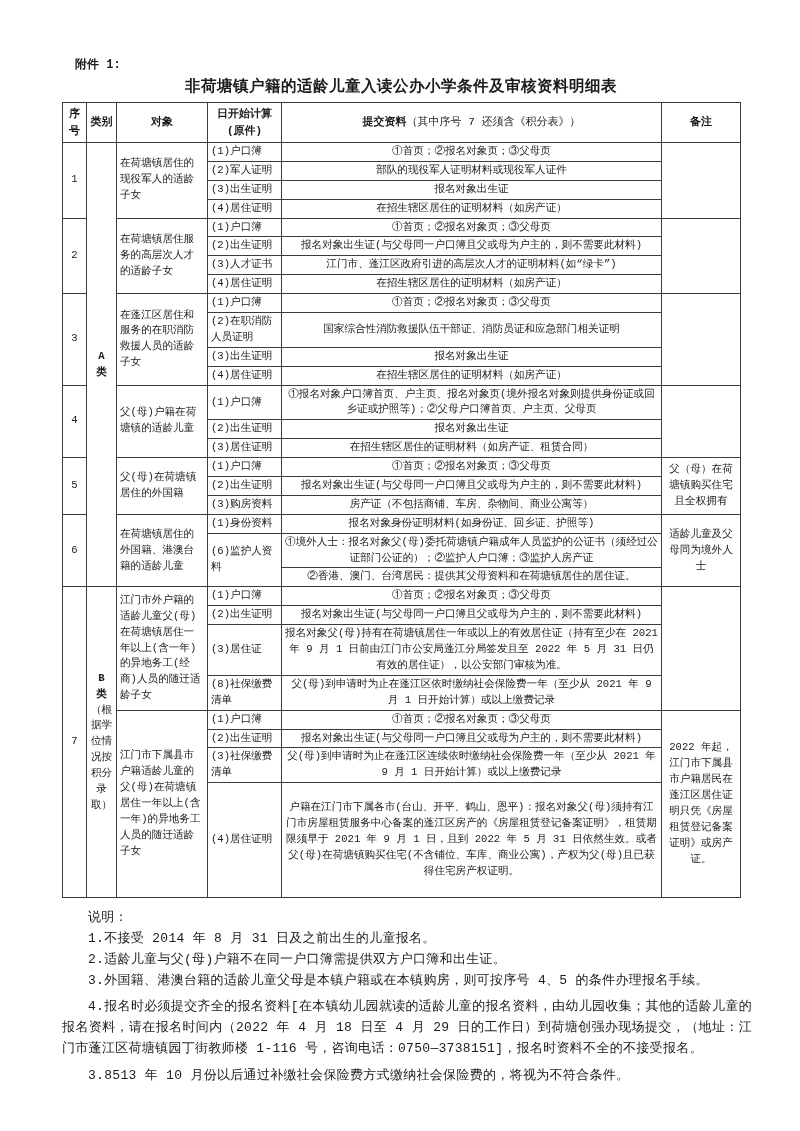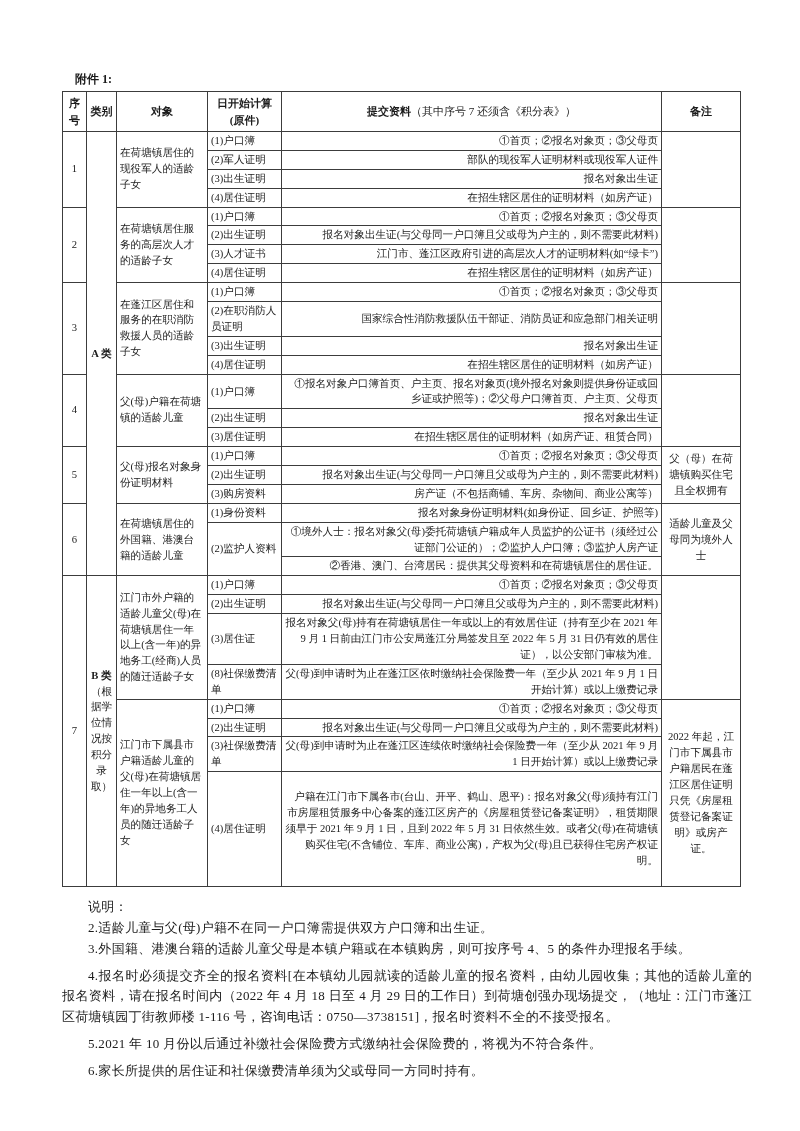--- a/index.html
+++ b/index.html
@@ -1,52 +1,53 @@
 <!DOCTYPE html>
 <html><head>
 <meta charset="utf-8">
 <style>
   html,body{margin:0;padding:0;background:#fff;}
   body{
     width:800px;height:1131px;overflow:hidden;
     font-family:"Liberation Serif","DejaVu Serif",serif;
     color:#1b1b1b;
   }
-  .page{box-sizing:border-box;width:800px;height:1131px;padding:71px 60px 0 62px;position:relative;}
+  .page{box-sizing:border-box;width:800px;height:1131px;padding:56px 60px 0 62px;position:relative;font-family:Liberation Mono, monospace;}
   .attachment{font-size:12px;font-weight:700;margin:0 0 3px 13px;}
   .title{font-size:15.5px;font-weight:700;text-align:center;margin:2px 0 5px 0;letter-spacing:0.5px;}
   table.main{border-collapse:collapse;table-layout:fixed;width:678px;}
   table.main th, table.main td{
     border:1px solid #3c3c3c;
     font-size:10.6px;line-height:1.5;
     padding:1px 3px;vertical-align:middle;
     word-break:break-all;
   }
   table.main th{font-weight:700;text-align:center;padding:3px 2px;font-size:11px;}
   th .normal{font-weight:400;}
   .pre{white-space:pre-line;}
   .c{text-align:center;}
   .cat{font-weight:700;text-align:center;padding:0 1px;}
   .cat .normal{font-weight:400;}
   .tgt{text-align:left;margin-top:24px;}
   .doc{text-align:left;padding:1px 2px;margin-top:12px;}
-  .mat{text-align:right;}
+  .mat{text-align:center;}
   .rem{text-align:center;padding:1px 2px;}
   .vtop{vertical-align:top;}
   .tall{height:112px;}
   .notes{margin:10px 4px 0 0;width:690px;}
   .notes p{margin:0;font-size:13px;line-height:1.6;text-align:justify;letter-spacing:0.3px;}
   .notes p.indent{text-indent:2em;}
   .notes p.gap{margin-top:6px;}
 </style>
 </head>
 <body>
 
 <div class="page">
   <div class="attachment">附件 1:</div>
+  <div class="title">非荷塘镇户籍的适龄儿童入读公办小学条件及审核资料明细表</div>
 
   <table class="main">
     <colgroup>
       <col style="width:24px">
         <col style="width:30px">
         <col style="width:91px">
       <col style="width:74px">
         <col style="width:380px">
         <col style="width:79px">
     </colgroup>
@@ -135,21 +136,21 @@
         <td class="doc">(2)出生证明</td>
         <td class="mat">报名对象出生证</td>
       </tr>
       <tr>
         <td class="doc">(3)居住证明</td>
         <td class="mat">在招生辖区居住的证明材料（如房产证、租赁合同）</td>
       </tr>
 
       <tr>
         <td class="c" rowspan="3">5</td>
-        <td class="tgt" rowspan="3">父(母)报名对象身份证明材料</td>
+        <td class="tgt" rowspan="3">父(母)在荷塘镇居住的外国籍</td>
         <td class="doc">(1)户口簿</td>
         <td class="mat">①首页；②报名对象页；③父母页</td>
         <td class="rem" rowspan="3">父（母）在荷塘镇购买住宅且全权拥有</td>
       </tr>
       <tr>
         <td class="doc">(2)出生证明</td>
         <td class="mat">报名对象出生证(与父母同一户口簿且父或母为户主的，则不需要此材料)</td>
       </tr>
       <tr>
         <td class="doc">(3)购房资料</td>
@@ -157,21 +158,21 @@
       </tr>
 
       <tr>
         <td class="c" rowspan="3">6</td>
         <td class="tgt" rowspan="3">在荷塘镇居住的外国籍、港澳台籍的适龄儿童</td>
         <td class="doc">(1)身份资料</td>
         <td class="mat">报名对象身份证明材料(如身份证、回乡证、护照等)</td>
         <td class="rem" rowspan="3">适龄儿童及父母同为境外人士</td>
       </tr>
       <tr>
-        <td class="doc" rowspan="2">(2)监护人资料</td>
+        <td class="doc" rowspan="2">(6)监护人资料</td>
         <td class="mat">①境外人士：报名对象父(母)委托荷塘镇户籍成年人员监护的公证书（须经过公证部门公证的）；②监护人户口簿；③监护人房产证</td>
       </tr>
       <tr>
         <td class="mat">②香港、澳门、台湾居民：提供其父母资料和在荷塘镇居住的居住证。</td>
       </tr>
 
       <tr>
         <td class="c" rowspan="8">7</td>
         <td class="cat" rowspan="8"><span>B 类</span><span class="normal">（根据学位情况按积分录取）</span></td>
         <td class="tgt" rowspan="4">江门市外户籍的适龄儿童父(母)在荷塘镇居住一年以上(含一年)的异地务工(经商)人员的随迁适龄子女</td>
@@ -208,19 +209,19 @@
       </tr>
       <tr>
         <td class="doc">(4)居住证明</td>
         <td class="mat tall">户籍在江门市下属各市(台山、开平、鹤山、恩平)：报名对象父(母)须持有江门市房屋租赁服务中心备案的蓬江区房产的《房屋租赁登记备案证明》，租赁期限须早于 2021 年 9 月 1 日，且到 2022 年 5 月 31 日依然生效。或者父(母)在荷塘镇购买住宅(不含铺位、车库、商业公寓)，产权为父(母)且已获得住宅房产权证明。</td>
       </tr>
     </tbody>
   </table>
 
   <div class="notes">
     <p class="indent">说明：</p>
+    <p class="indent">1.不接受 2014 年 8 月 31 日及之前出生的儿童报名。</p>
     <p class="indent">2.适龄儿童与父(母)户籍不在同一户口簿需提供双方户口簿和出生证。</p>
     <p class="indent">3.外国籍、港澳台籍的适龄儿童父母是本镇户籍或在本镇购房，则可按序号 4、5 的条件办理报名手续。</p>
     <p class="indent gap">4.报名时必须提交齐全的报名资料[在本镇幼儿园就读的适龄儿童的报名资料，由幼儿园收集；其他的适龄儿童的报名资料，请在报名时间内（2022 年 4 月 18 日至 4 月 29 日的工作日）到荷塘创强办现场提交，（地址：江门市蓬江区荷塘镇园丁街教师楼 1-116 号，咨询电话：0750—3738151]，报名时资料不全的不接受报名。</p>
-    <p class="indent gap">5.2021 年 10 月份以后通过补缴社会保险费方式缴纳社会保险费的，将视为不符合条件。</p>
-    <p class="indent gap">6.家长所提供的居住证和社保缴费清单须为父或母同一方同时持有。</p>
+    <p class="indent gap">3.8513 年 10 月份以后通过补缴社会保险费方式缴纳社会保险费的，将视为不符合条件。</p>
   </div>
 </div>
 
 </body></html>

